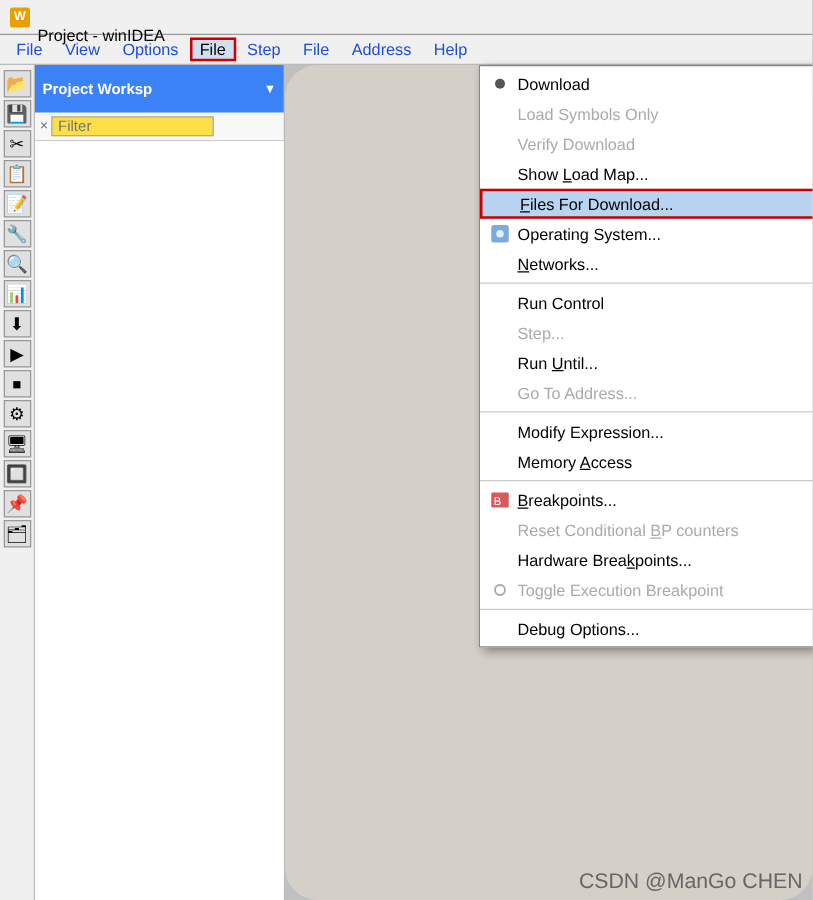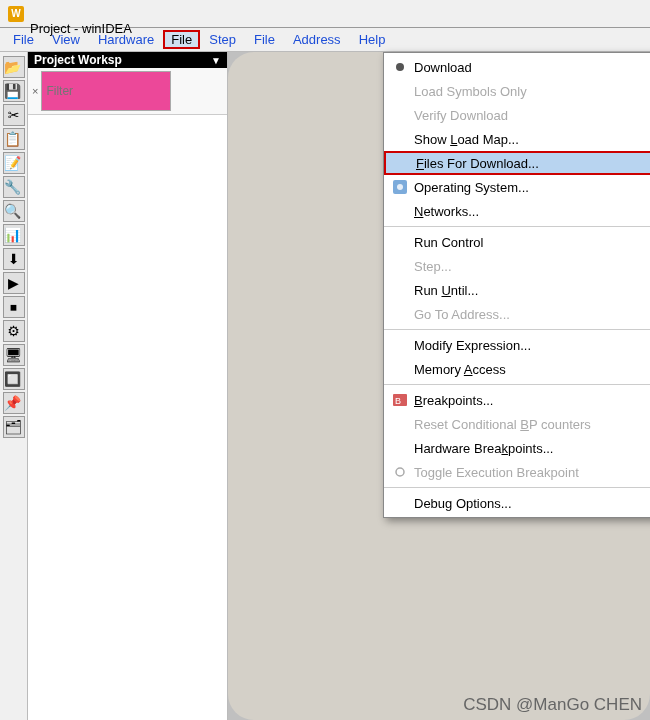--- a/index.html
+++ b/index.html
@@ -95,43 +95,43 @@
 
     
     .sidebar {
       width: 200px;
       background: #f8f8f8;
       border-right: 1px solid #bbb;
       display: flex;
       flex-direction: column;
     }
     .sidebar-header {
-      background: #000000;
+      background: #3b82f6;
       color: white;
       padding: 3px 6px;
       font-size: 12px;
       font-weight: bold;
       display: flex;
       align-items: center;
       justify-content: space-between;
-      height: 16px;
+      height: 38px;
     }
     .sidebar-filter {
       padding: 3px 4px;
       display: flex;
       align-items: center;
       gap: 3px;
       border-bottom: 1px solid #ccc;
     }
     .sidebar-filter input {
       border: 1px solid #aaa;
-      padding: 12px 4px;
+      padding: 0 4px;
       font-size: 12px;
       width: 130px;
-      background: #ec4899;
+      background: #fde047;
     }
     .close-x {
       font-size: 11px;
       color: #666;
       cursor: pointer;
     }
     .sidebar-content {
       flex: 1;
       background: white;
     }
@@ -228,21 +228,21 @@
 <div class="title-bar">
   <div class="title-bar-icon">
     <span>W</span>
   </div>
   <span class="title-bar-text">Project - winIDEA</span>
 </div>
 
 <div class="menu-bar">
   <div class="menu-item">File</div>
   <div class="menu-item">View</div>
-  <div class="menu-item">Hardware</div>
+  <div class="menu-item">Options</div>
   <div class="menu-item active debug-menu-border">File</div>
   <div class="menu-item">Step</div>
   <div class="menu-item">File</div>
   <div class="menu-item">Address</div>
   <div class="menu-item">Help</div>
 </div>
 
 <div class="main-area">
 
   <div class="toolbar-left">

